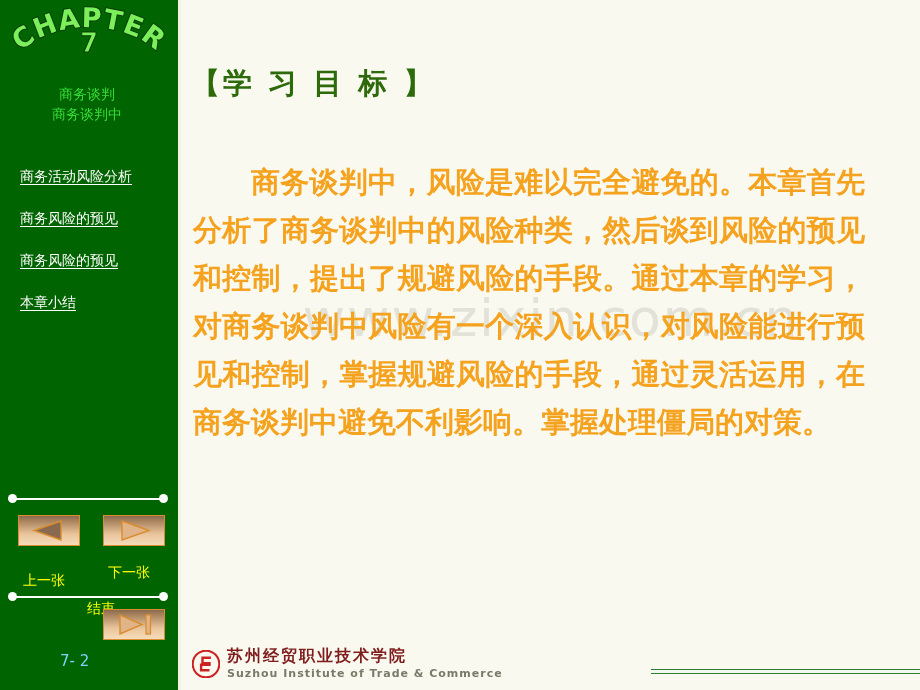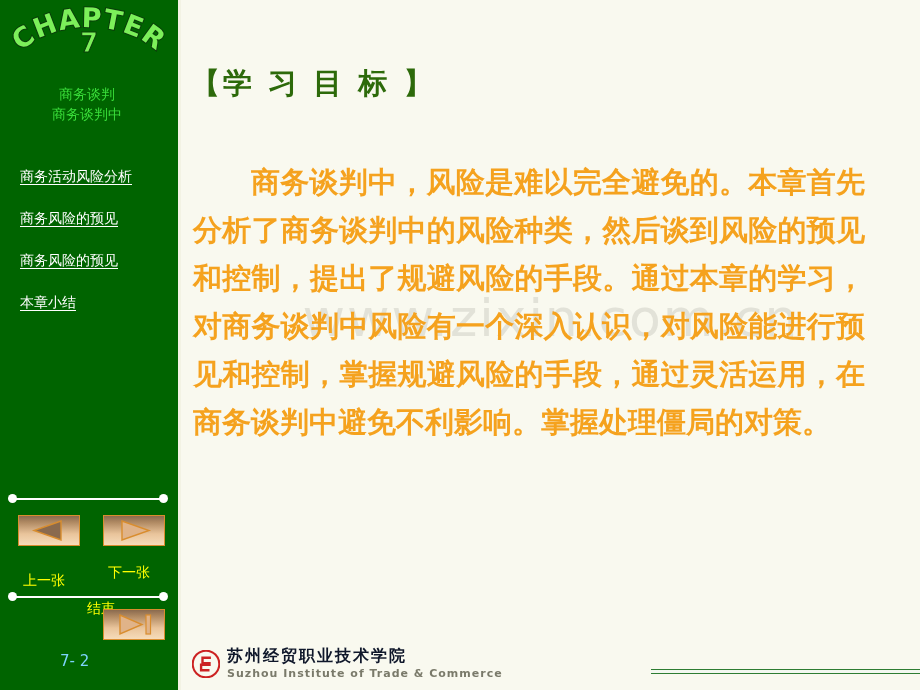--- a/index.html
+++ b/index.html
@@ -220,21 +220,21 @@
     align-items: center;
   }
   #logo-mark {
     width: 28px;
     height: 28px;
     margin-right: 7px;
     flex: 0 0 auto;
   }
   #logo-text-wrap { line-height: 1; }
   #logo-cn {
-    color: #0f172a;
+    color: #7f1d1d;
     font-family: "DejaVu Serif", serif;
     font-size: 16px;
     font-weight: bold;
     letter-spacing: 2px;
     white-space: nowrap;
   }
   #logo-en {
     color: #7a7a6a;
     font-family: "DejaVu Sans", sans-serif;
     font-size: 11px;

